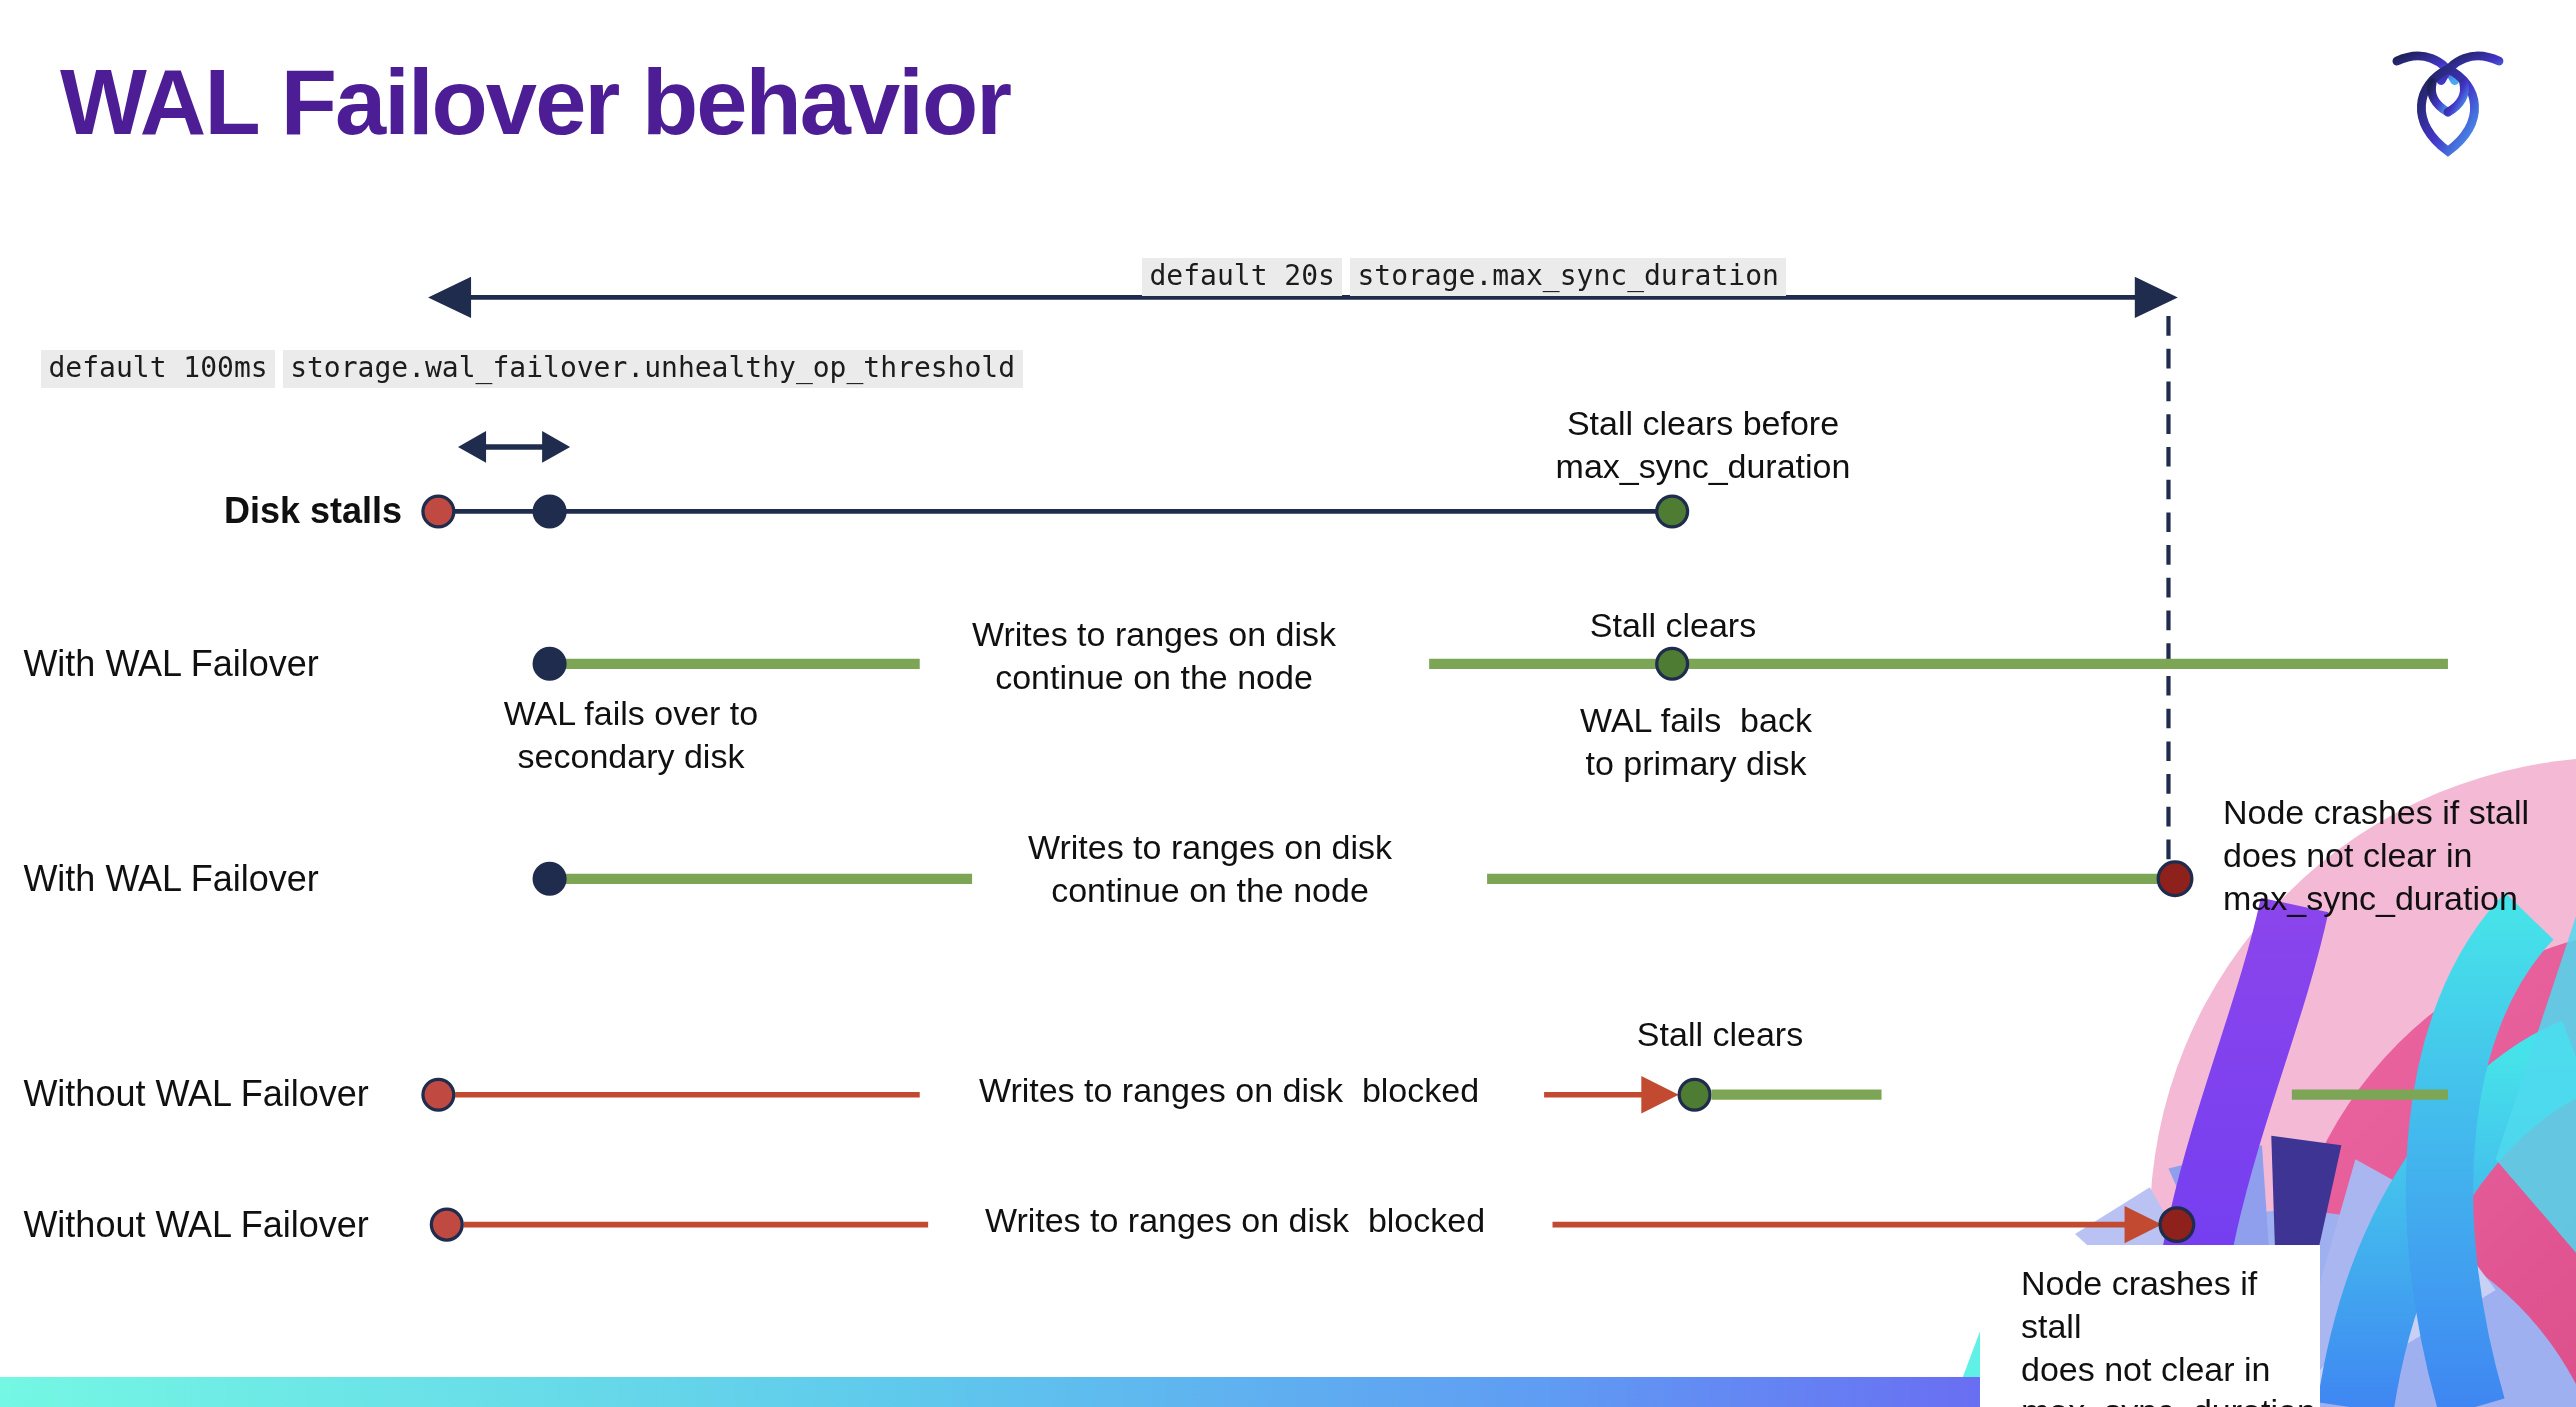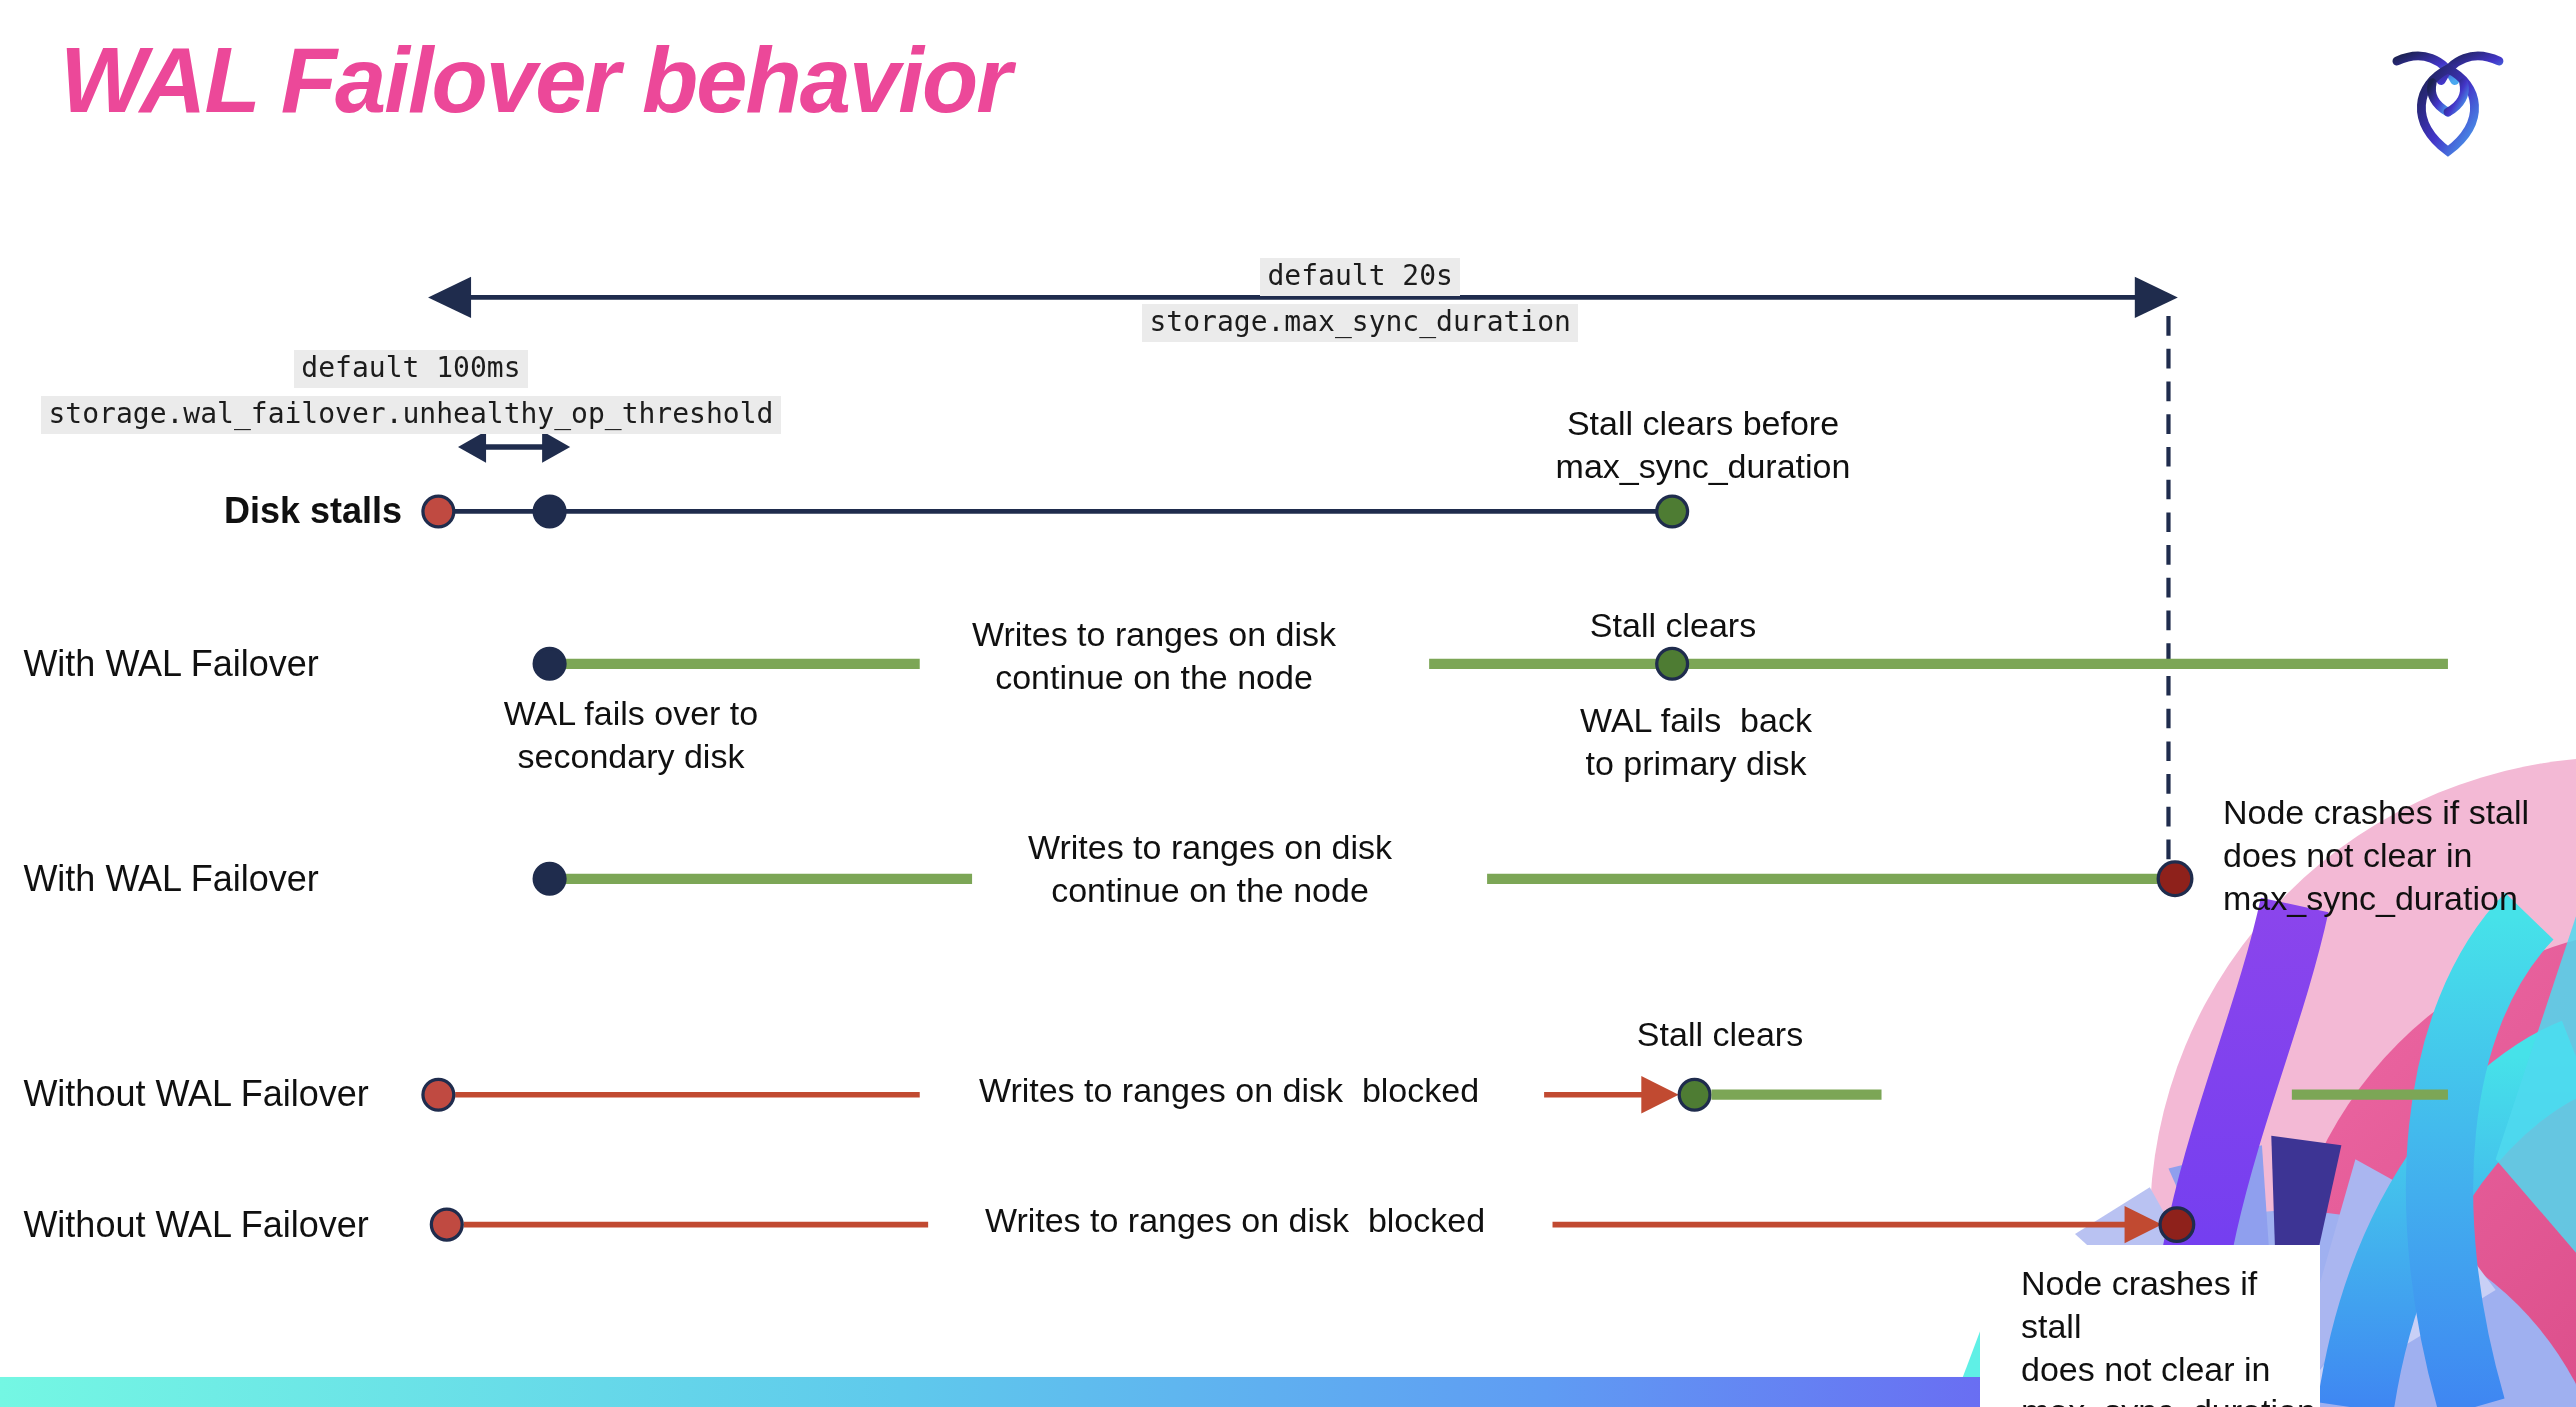--- a/index.html
+++ b/index.html
@@ -6,25 +6,25 @@
   .slide{
     position:relative;
     width:2576px;height:1408px;
     background:#ffffff;
     overflow:hidden;
     font-family:"Liberation Sans", sans-serif;
     color:#111111;
   }
   .abs{position:absolute;}
   .title{
-    left:60px;top:28px;
-    font-size:92px;font-weight:bold;letter-spacing:-1.9px;color:#ec4899;font-style:italic;
+    left:60px;top:50px;
+    font-size:92px;font-weight:bold;letter-spacing:-1.9px;color:#4c1d95;
   }
   svg.layer{position:absolute;left:0;top:0;}
-  .code-callout{display:flex;flex-direction:column;align-items:center;gap:7.5px;}
+  .code-callout{display:flex;flex-direction:row;align-items:center;gap:7.5px;}
   .code-callout span{
     display:inline-block;
     font-family:"DejaVu Sans Mono", monospace;
     font-size:28px;line-height:1.1;
     background:#ebebeb;color:#1c1c1c;
     padding:2.8px 7.5px 4.7px 7.5px;
   }
   .note{
     font-size:34px;line-height:1.26;color:#101010;
     white-space:pre-wrap;text-align:center;

